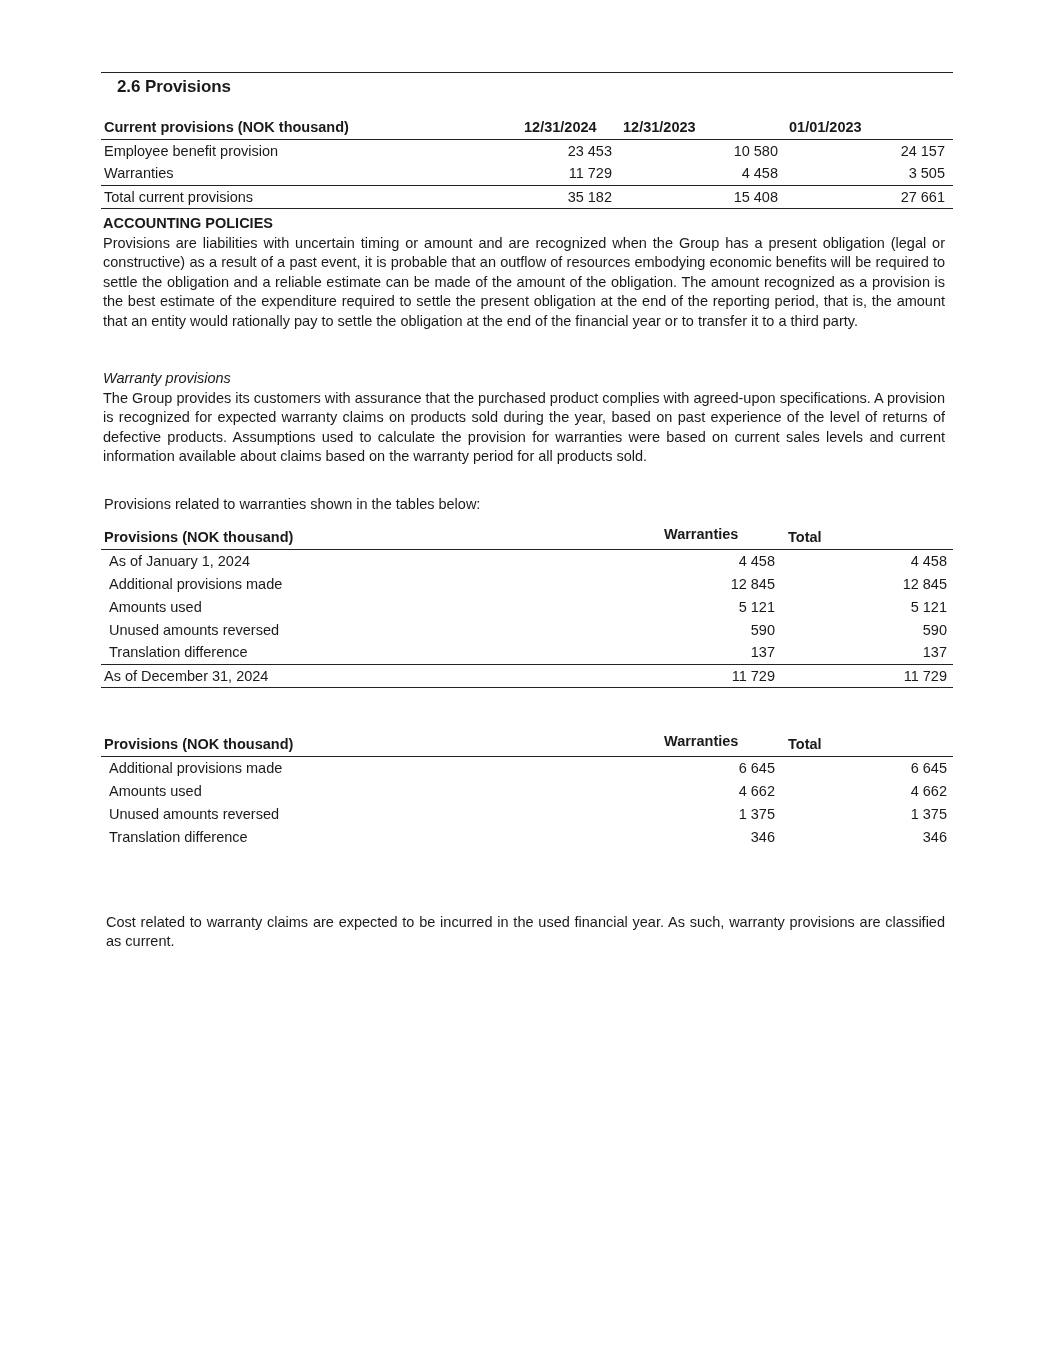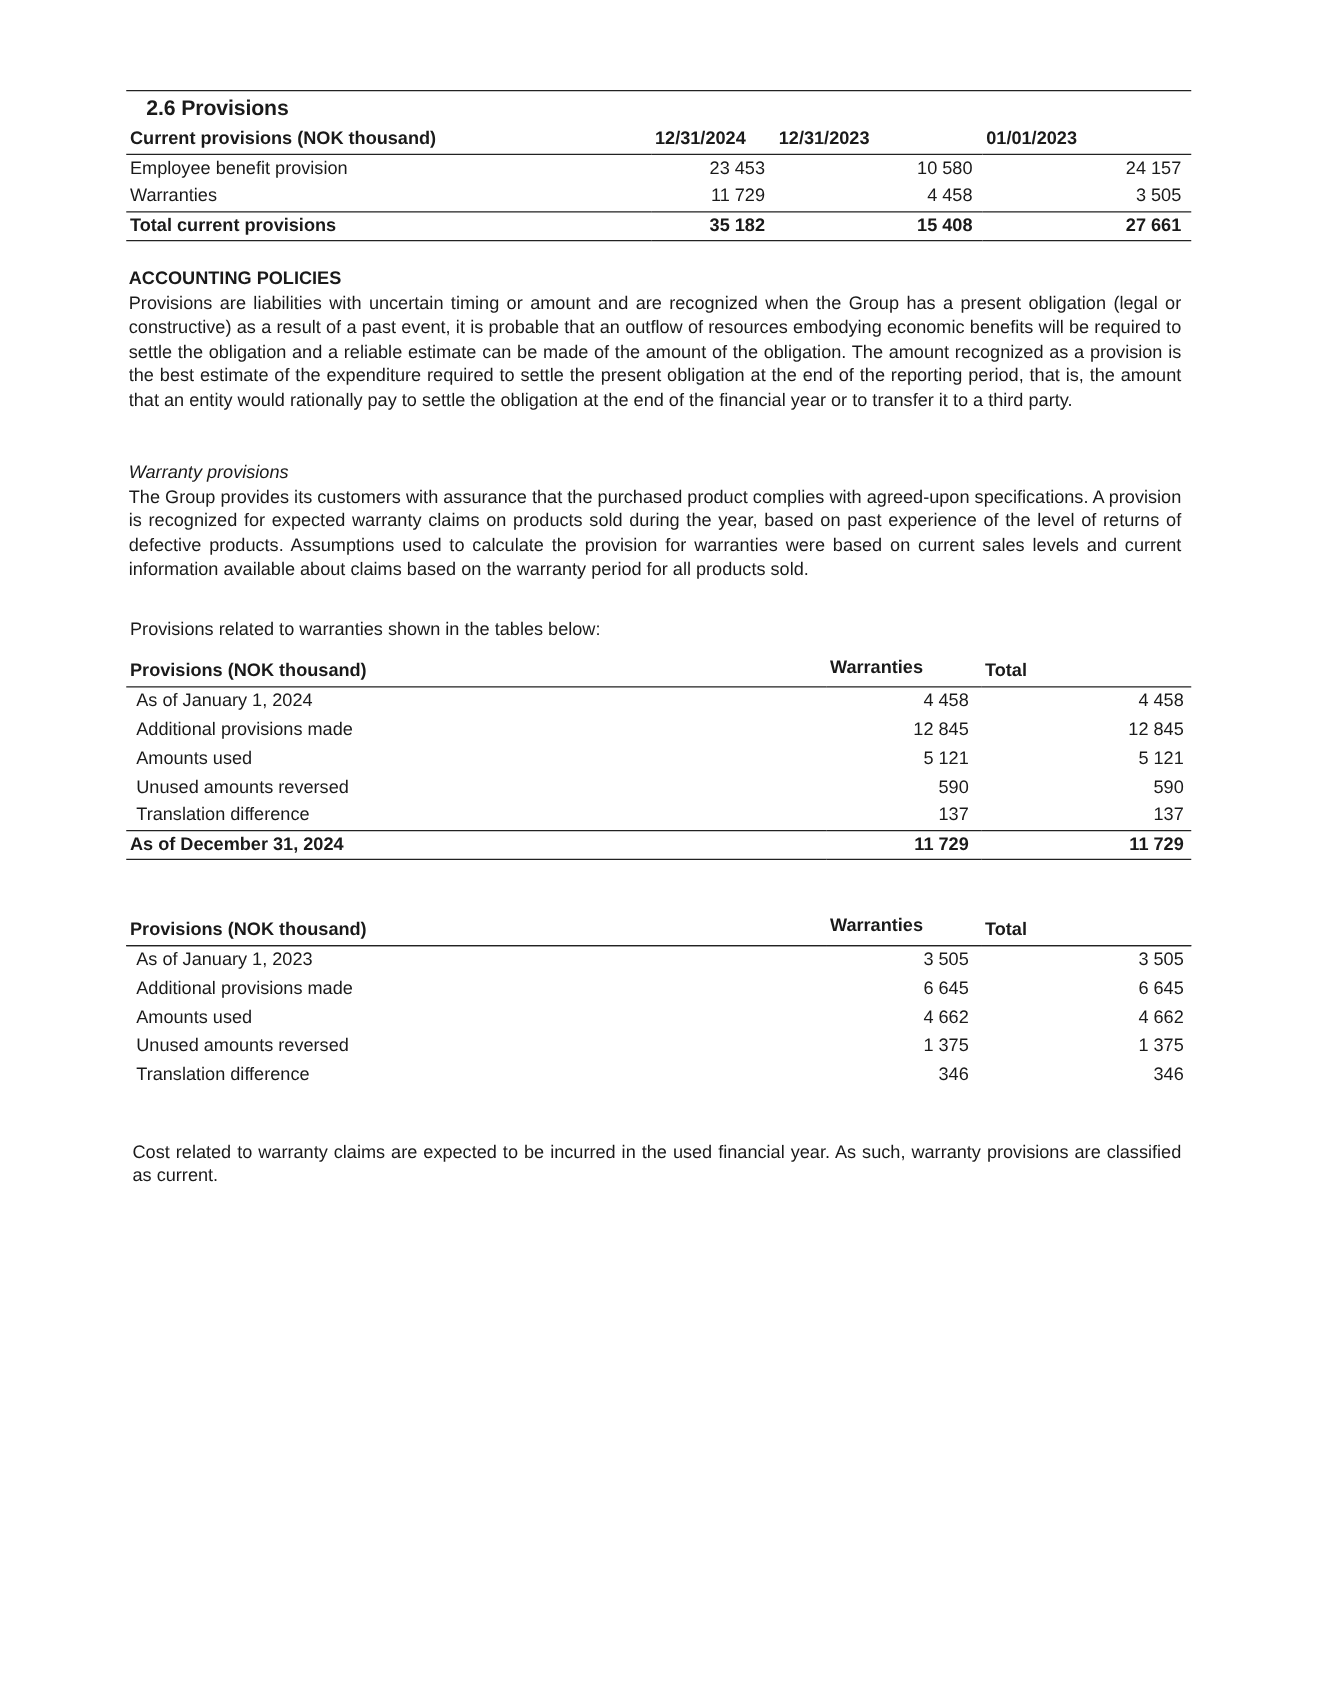--- a/index.html
+++ b/index.html
@@ -55,27 +55,27 @@
     table.fin th {
       font-weight: bold;
       text-align: left;
     }
     table.fin th.label-col { text-align: left; }
     table.fin thead tr th {
       border-bottom: 1.5px solid #222;
     }
     table.fin td.num { text-align: right; }
     table.fin tr.total td {
-      font-weight: bold;
+      font-weight: normal;
       border-top: 1.5px solid #222;
       border-bottom: 1.5px solid #222;
     }
     table.fin td.b { font-weight: normal; }
 
-    #t1 { top: 100px; }
+    #t1 { top: 116px; }
     #t1 col.c0 { width: 420px; }
     #t1 col.c1 { width: 99px; }
     #t1 col.c2 { width: 166px; }
     #t1 col.c3 { width: 167px; }
     #t1 td.num { padding-right: 8px; }
     #t1 th.num { padding-right: 2px; }
 
     .text-block {
       position: absolute;
       left: 2px;
@@ -228,25 +228,20 @@
       </colgroup>
     <thead>
       <tr>
         <th class="label-col">Provisions (NOK thousand)</th>
         <th class="num-w">Warranties</th>
         <th class="num-t">Total</th>
       </tr>
     </thead>
     <tbody>
       <tr>
-        <td class="lbl b">As of January 1, 2023</td>
-        <td class="num num-w">3 505</td>
-        <td class="num num-t b">3 505</td>
-      </tr>
-      <tr>
         <td class="lbl">Additional provisions made</td>
         <td class="num num-w">6 645</td>
         <td class="num num-t b">6 645</td>
       </tr>
       <tr>
         <td class="lbl">Amounts used</td>
         <td class="num num-w">4 662</td>
         <td class="num num-t b">4 662</td>
       </tr>
       <tr>

